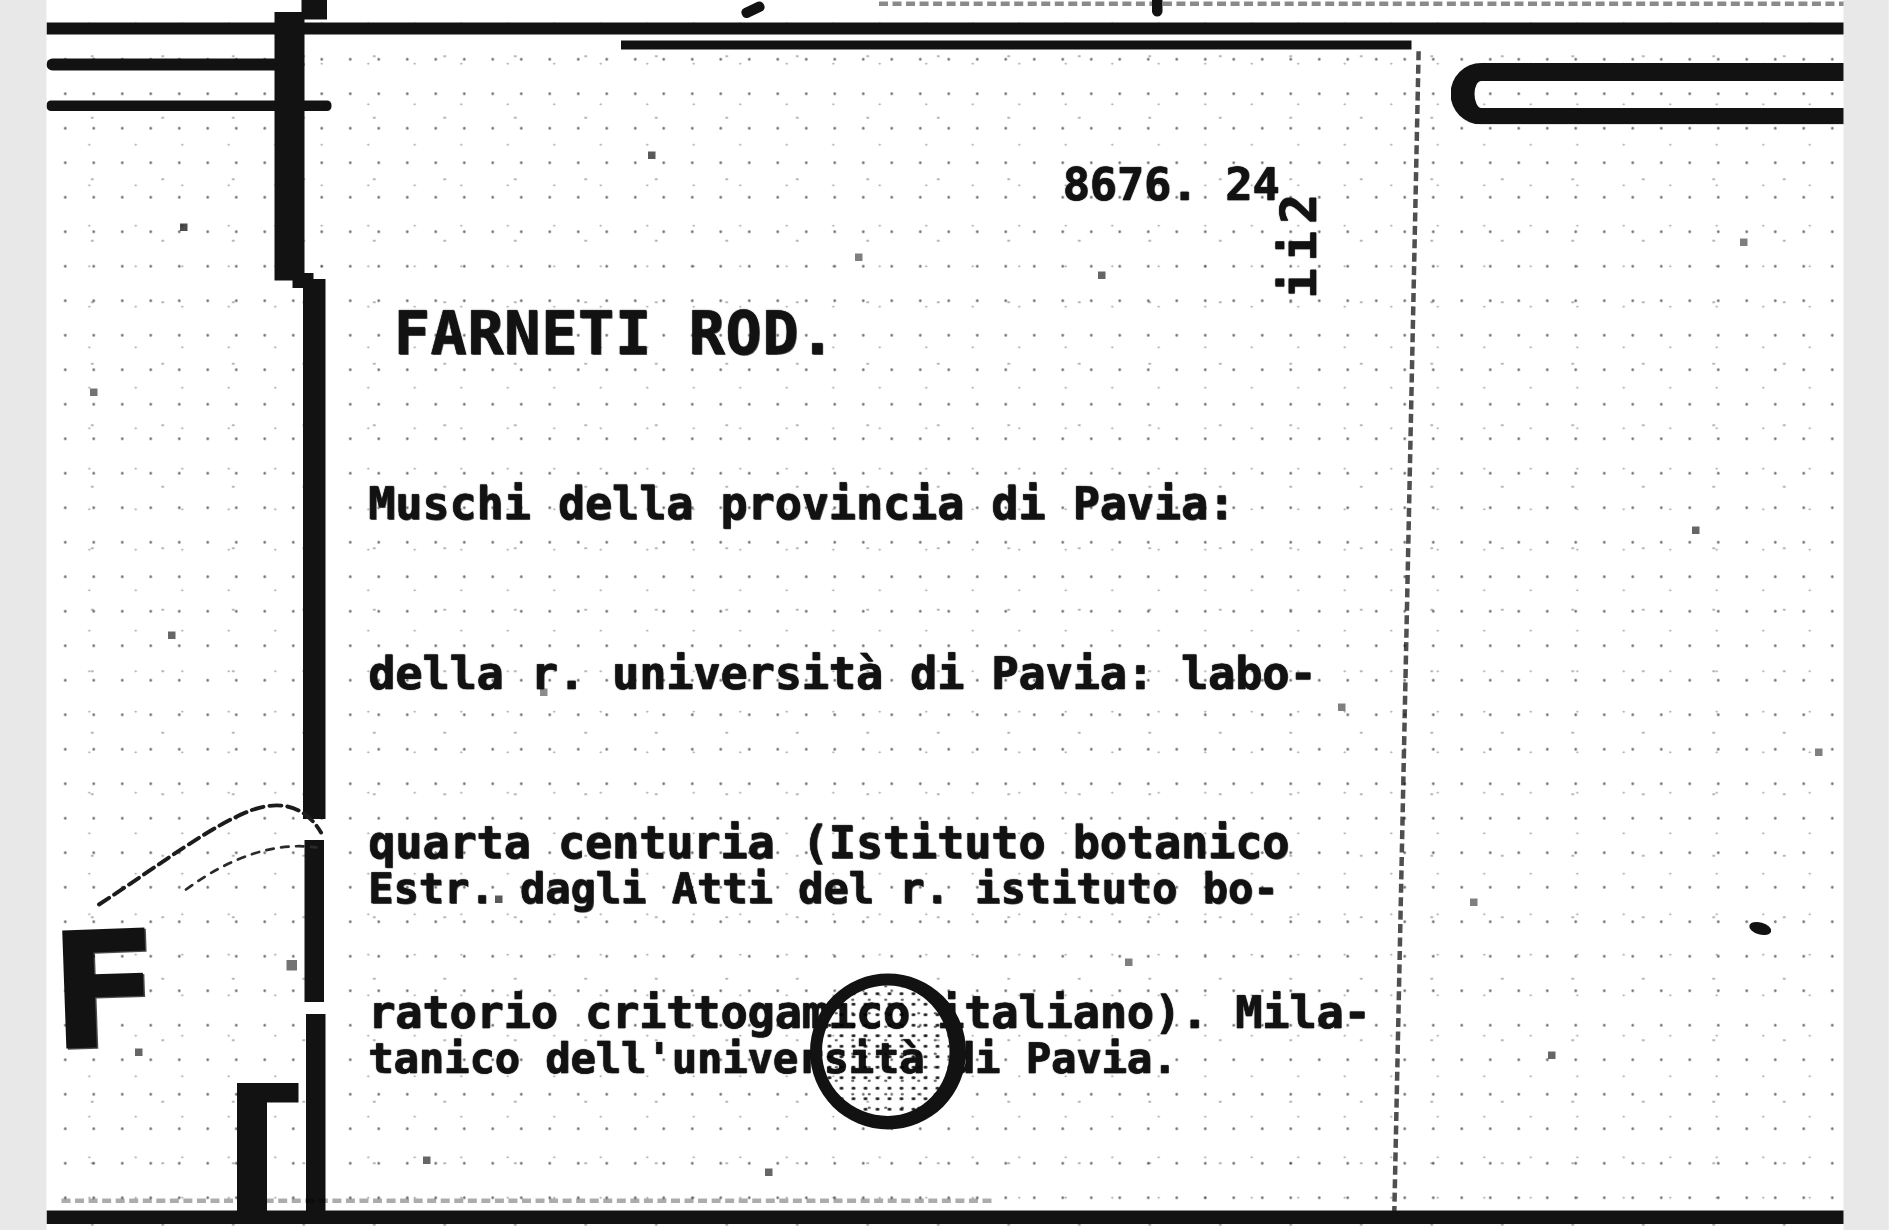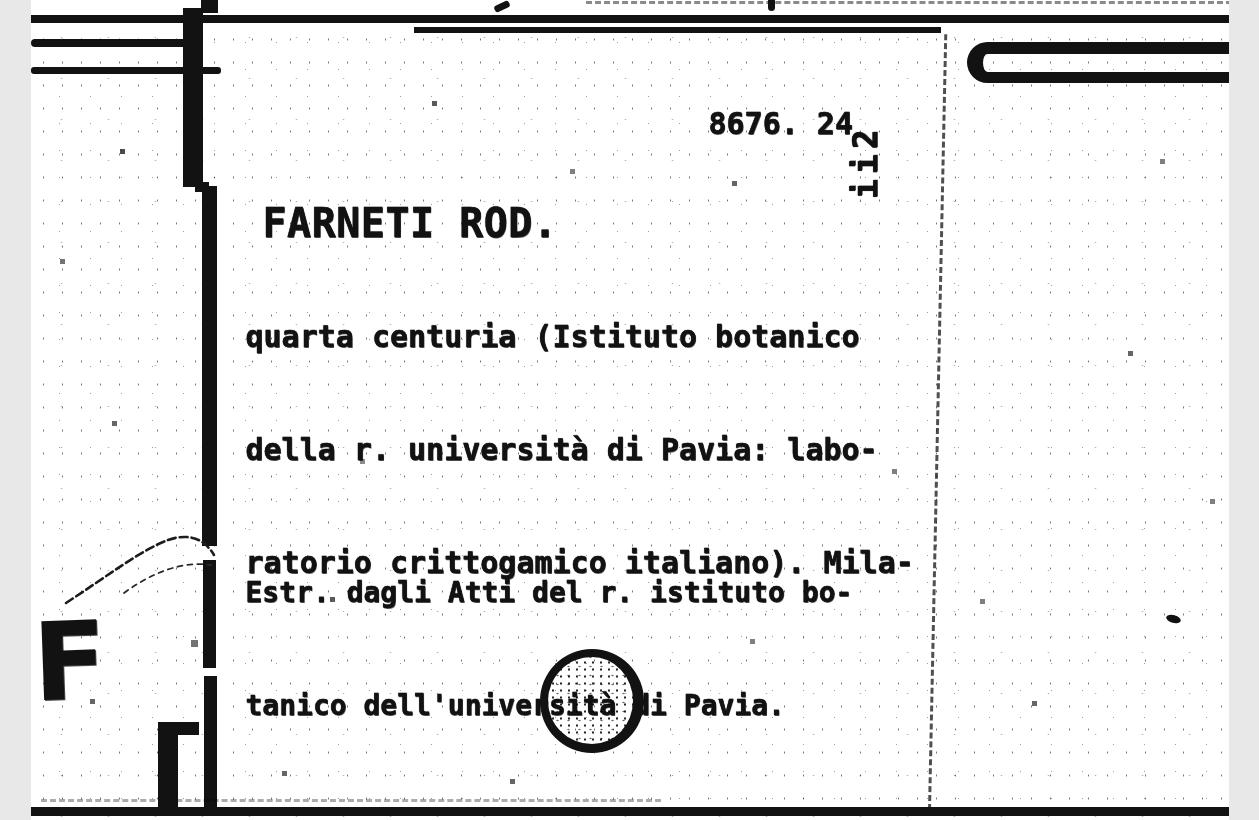--- a/index.html
+++ b/index.html
@@ -130,22 +130,23 @@
     <path d="M 78 88 C 108 66 138 56 165 60" fill="none" stroke="#2a2a2a" stroke-width="1.8" stroke-dasharray="5 5" stroke-linecap="round"></path>
   </svg>
 
   <div class="specks"></div>
 
   <div class="tw call">8676. 24</div>
   <div class="tw vert">ii2</div>
   <div class="tw heading">FARNETI ROD.</div>
 
   <div class="tw bodytext">
+    <div>Muschi della provincia di Pavia:</div>
+    <div>della r. università di Pavia: labo-</div>
     <div>quarta centuria (Istituto botanico</div>
-    <div>della r. università di Pavia: labo-</div>
     <div>ratorio crittogamico italiano). Mila-</div>
     
   </div>
 
   <div class="tw notetext">
     <div>Estr. dagli Atti del r. istituto bo-</div>
     <div>tanico dell'università di Pavia.</div>
   </div>
 
   <div class="initial">F</div>

